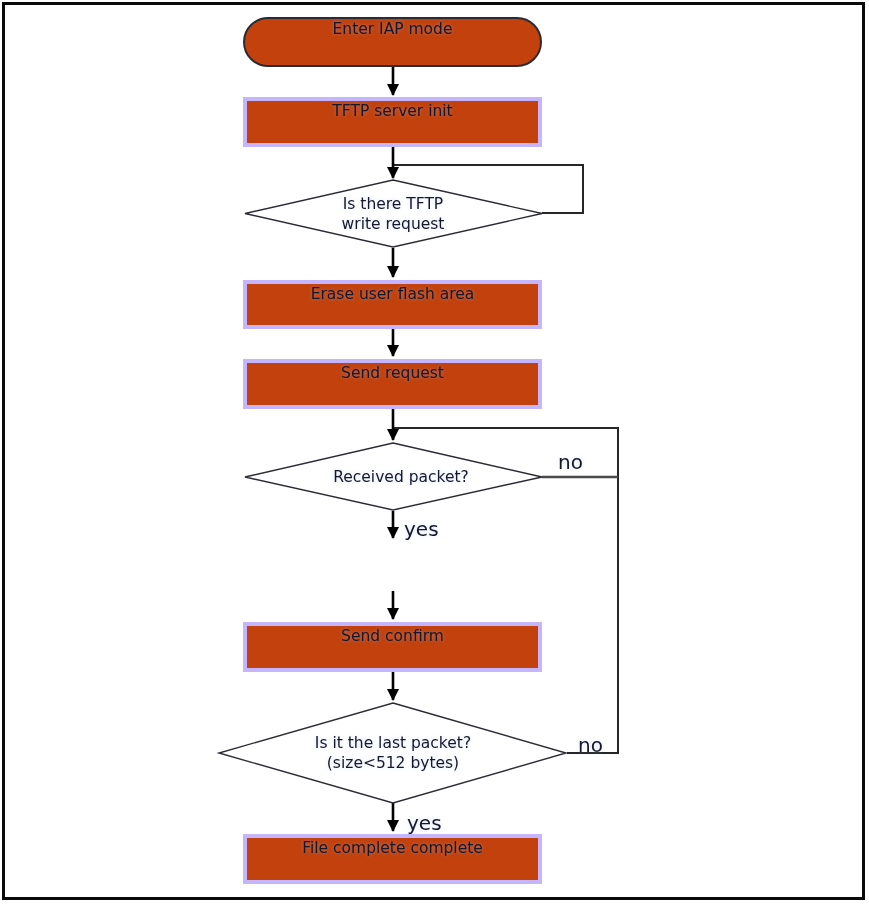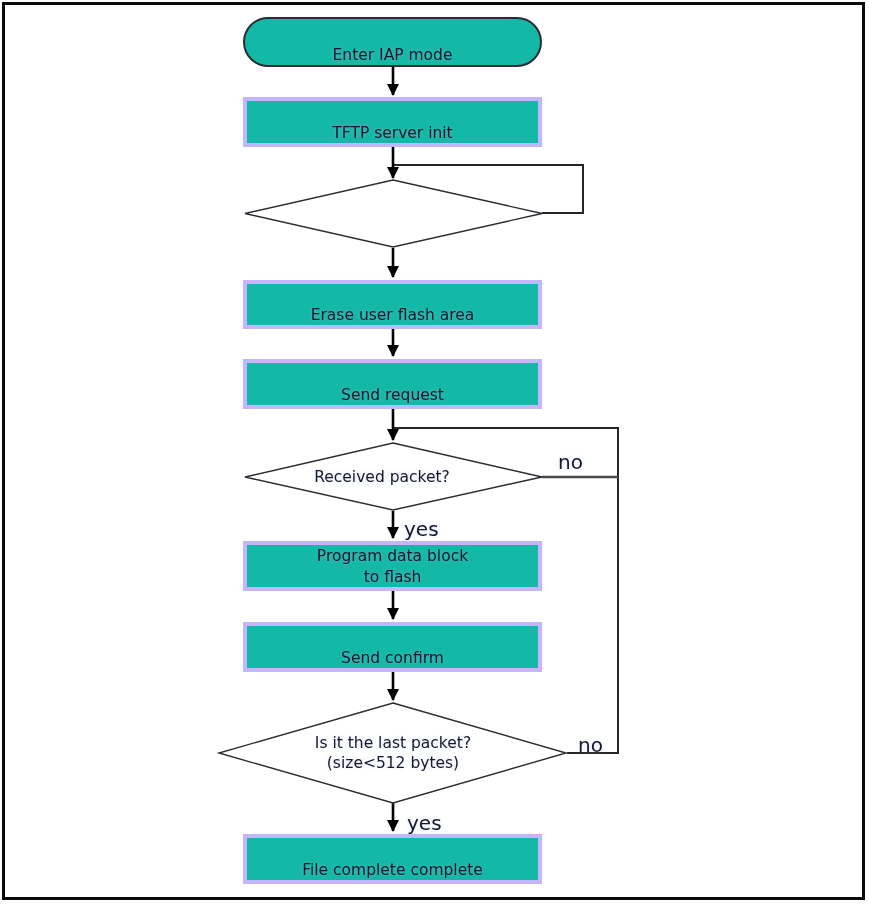--- a/index.html
+++ b/index.html
@@ -24,29 +24,29 @@
   }
   .connector-layer {
     position: absolute;
     left: 0; top: 0;
     width: 869px; height: 907px;
   }
   .node {
     position: absolute;
     box-sizing: border-box;
     display: flex;
-    align-items: flex-end;
+    align-items: flex-start;
     justify-content: center;
     text-align: center;
     color: #17172b;
     font-size: 15.5px;
     line-height: 1.32;
     white-space: pre-line;
     text-shadow: 0 0 4px rgba(165,195,240,0.45);
-    background: #14b8a6;
+    background: #c2410c;
   }
   .process {
     border: 4px solid #c4b5fd;
     width: 299px;
     left: 243px;
   }
   .terminator {
     border: 2px solid #2b2b33;
     border-radius: 26px;
     width: 299px;
@@ -108,35 +108,33 @@
   </svg>
 
   <div class="node terminator" style="top:17px; height:50px;">
     <span>Enter IAP mode</span>
   </div>
 
   <div class="node process" style="top:97px; height:50px;">
     <span>TFTP server init</span>
   </div>
 
+  <div class="diamond-text" style="left:283px; top:193px; width:220px; height:42px;">Is there TFTP
+write request</div>
 
   <div class="node process" style="top:280px; height:49px;">
     <span>Erase user flash area</span>
   </div>
 
   <div class="node process" style="top:359px; height:50px;">
     <span>Send request</span>
   </div>
 
-  <div class="diamond-text" style="left:272px; top:459px; width:220px; height:36px;">Received packet?</div>
+  <div class="diamond-text" style="left:291px; top:459px; width:220px; height:36px;">Received packet?</div>
 
-  <div class="node process" style="top:541px; height:50px;">
-    <span>Program data block
-to flash</span>
-  </div>
 
   <div class="node process" style="top:622px; height:50px;">
     <span>Send confirm</span>
   </div>
 
   <div class="diamond-text" style="left:268px; top:731px; width:250px; height:44px;">Is it the last packet?
 (size&lt;512 bytes)</div>
 
   <div class="node process" style="top:834px; height:50px;">
     <span>File complete complete</span>

